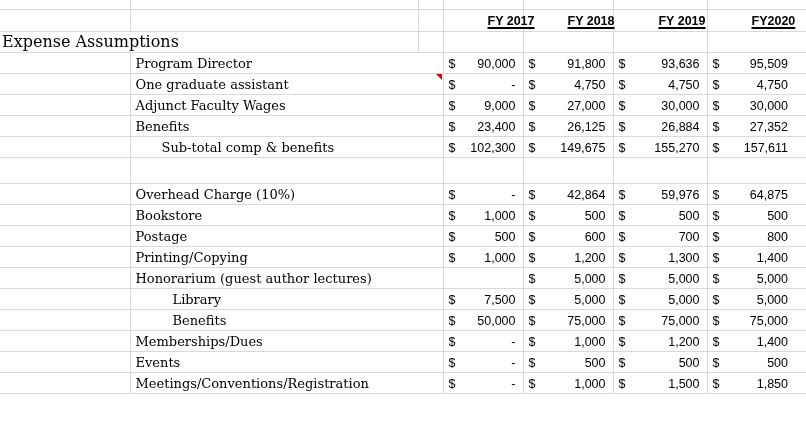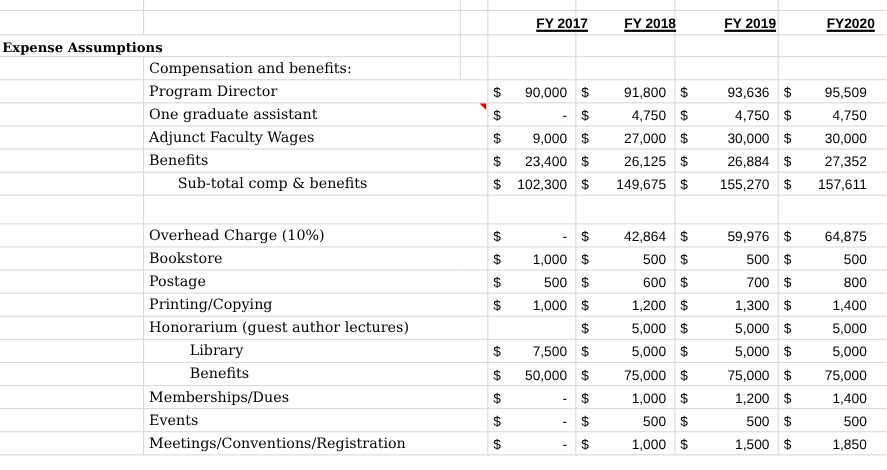--- a/index.html
+++ b/index.html
@@ -8,21 +8,21 @@
   table{border-collapse:collapse;table-layout:fixed;width:806px;}
   td{height:18px;padding:0;border-bottom:1px solid var(--grid);
      vertical-align:bottom;white-space:nowrap;overflow:visible;color:var(--ink);}
   tr.partial > td{height:9px;}
   tr.spacer  > td{height:23px;}
   .vline{border-right:1px solid var(--grid);}
   
   .lbl{font-family:"DejaVu Serif",serif;font-size:13px;padding:0 0 2px 5px;position:relative;}
   .ind1{padding-left:31px;}
   .ind2{padding-left:42px;}
-  .sec{font-family:"DejaVu Serif",serif;font-weight:700;font-size:12px;padding:0 0 1px 2px;}
+  .sec{font-family:"DejaVu Serif",serif;font-weight:400;font-size:16px;padding:0 0 1px 2px;}
   
   .acct{display:flex;justify-content:space-between;align-items:flex-end;
         padding:0 7px 2px 5px;font-family:"Liberation Sans",sans-serif;font-size:12.5px;}
   td.last .acct{padding-right:18px;}
   
   .yh{font-family:"Liberation Sans",sans-serif;font-weight:700;font-size:12.5px;
       text-align:center;padding-bottom:3px;}
   td.yh.last{padding-right:18px;}
   .yh span{text-decoration:underline;text-underline-offset:2px;text-decoration-thickness:1.5px;margin-left:44px;}
   
@@ -67,29 +67,20 @@
         <tr class="">
           <td class="vline sec" colspan="2"><span>Expense Assumptions</span></td>
           <td class="vline"></td>
           <td class="vline val"></td>
           <td class="vline val"></td>
           <td class="vline val"></td>
           <td class="val last"></td>
         </tr>
         <tr class="">
           <td class="vline"></td>
-          <td class="vline lbl"><span>Compensation and benefits:</span></td>
-          <td class="vline"></td>
-          <td class="vline val"></td>
-          <td class="vline val"></td>
-          <td class="vline val"></td>
-          <td class="val last"></td>
-        </tr>
-        <tr class="">
-          <td class="vline"></td>
           <td class="vline lbl" colspan="2"><span>Program Director</span></td>
           <td class="vline val">
             <div class="acct">
               <span class="cur">$</span>
               <span class="amt">90,000</span>
             </div>
           </td>
           <td class="vline val">
             <div class="acct">
               <span class="cur">$</span>

